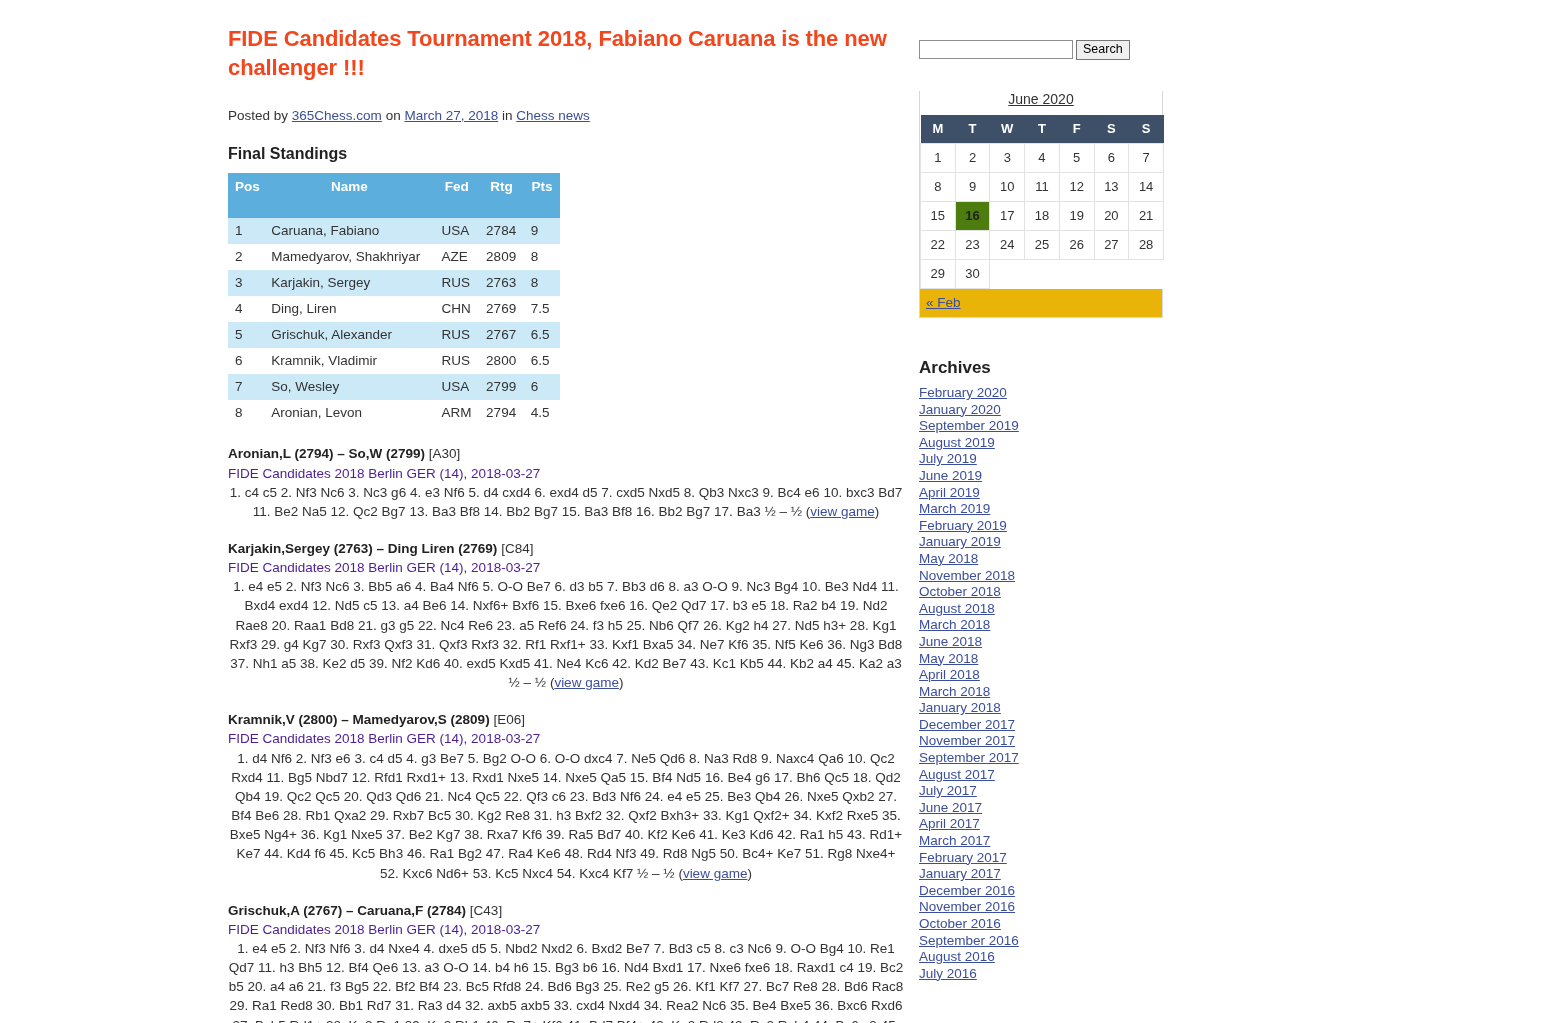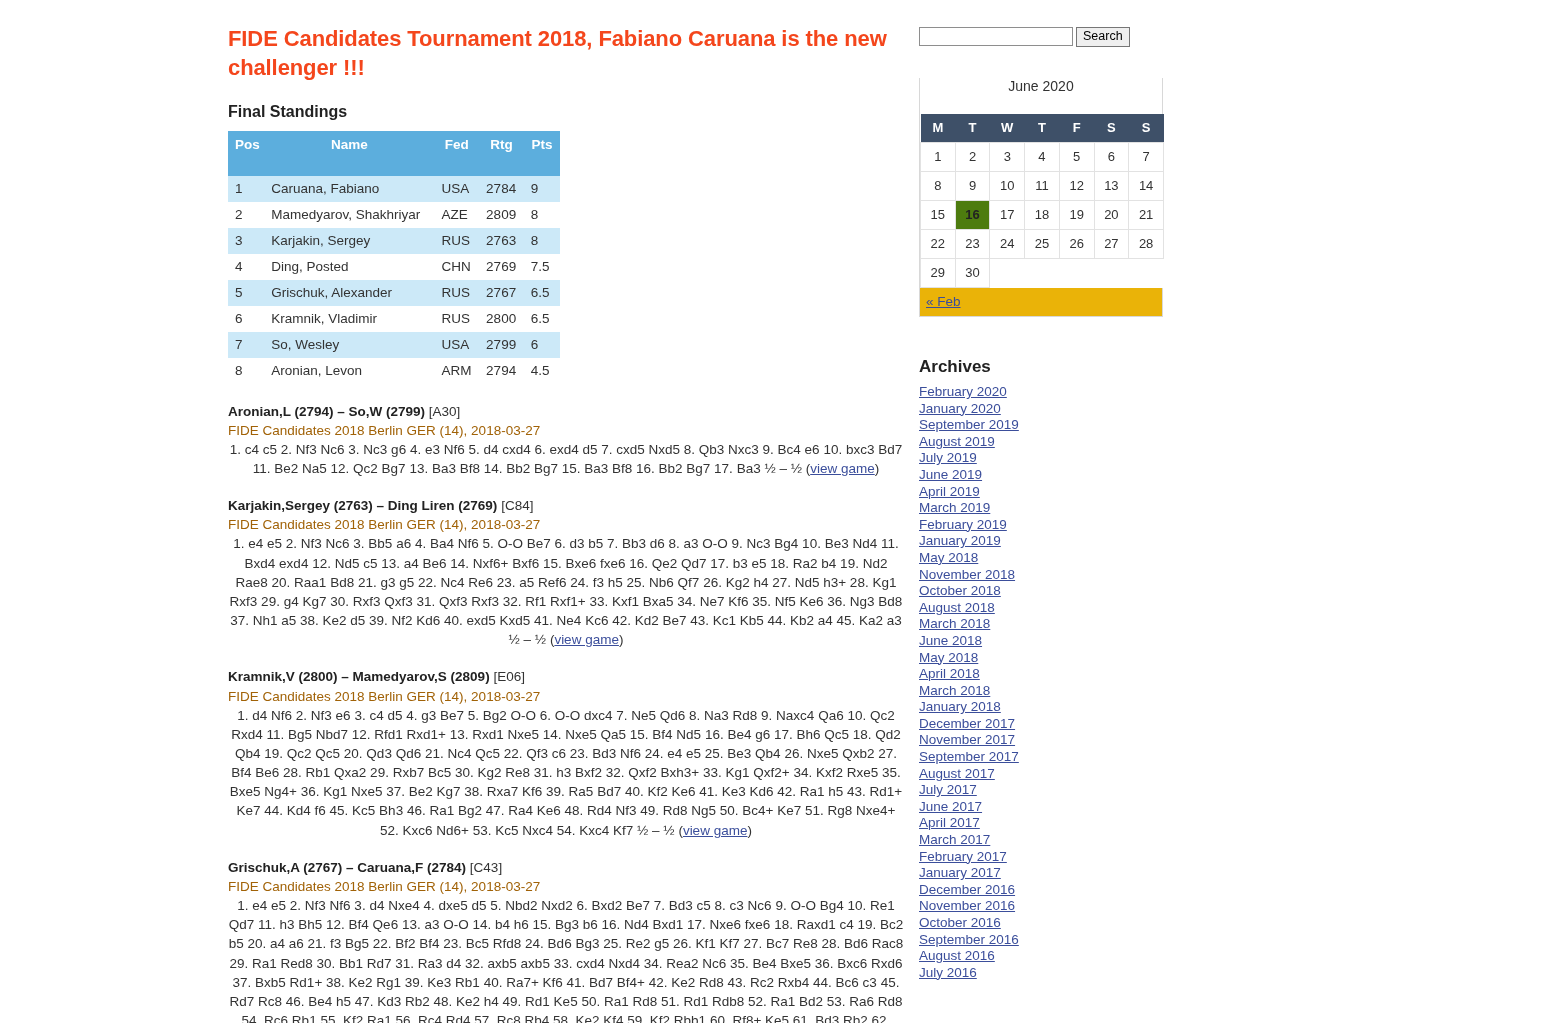--- a/index.html
+++ b/index.html
@@ -93,36 +93,36 @@
   }
   .game-header {
     font-weight: bold;
     color: #222222;
   }
   .game-eco {
     font-weight: normal;
     color: #333333;
   }
   .game-event {
-    color: #a16207;
+    color: #4c1d95;
   }
   .game-moves {
     color: #333333;
     text-align: center;
   }
   .result {
     font-weight: normal;
     white-space: nowrap;
   }
 
   
   .sidebar {
     position: absolute;
     left: 919px;
-    top: 27px;
+    top: 40px;
     width: 260px;
   }
   .searchbox-row {
     display: flex;
     align-items: flex-start;
     gap: 3px;
   }
   input.search-input {
     width: 148px;
     height: 15px;
@@ -148,22 +148,23 @@
     margin-top: 31px;
     width: 244px;
     border: 1px solid #D8D8D8;
     border-top: none;
     box-sizing: border-box;
   }
   .calendar-caption {
     text-align: center;
     font-size: 14px;
     color: #333333;
-    padding-bottom: 20px;
+    padding-bottom: 8px;
     background: #ffffff;
+    text-decoration: underline;
   }
   table.calendar {
     border-collapse: collapse;
     width: 244px;
     font-size: 13px;
     table-layout: fixed;
   }
   table.calendar th {
     background: #3E5068;
     color: #ffffff;
@@ -213,20 +214,28 @@
 </style>
 </head>
 <body>
 
 <div class="page">
 
   <div class="main-col">
 
     <h1 class="post-title">FIDE Candidates Tournament 2018, Fabiano Caruana is the new challenger !!!</h1>
 
+    <div class="post-meta">
+      <span>Posted by</span>
+      <a class="meta-link" href="#">365Chess.com</a>
+      <span>on</span>
+      <a class="meta-link" href="#">March 27, 2018</a>
+      <span>in</span>
+      <a class="meta-link" href="#">Chess news</a>
+    </div>
 
     <div class="section-head">Final Standings</div>
 
     <table class="standings">
       <colgroup>
         <col class="col-pos">
           <col class="col-name">
           <col class="col-fed">
           <col class="col-rtg">
           <col class="col-pts">
@@ -257,21 +266,21 @@
           </tr>
           <tr class="odd">
             <td>3</td>
             <td>Karjakin, Sergey</td>
             <td>RUS</td>
             <td>2763</td>
             <td>8</td>
           </tr>
           <tr class="even">
             <td>4</td>
-            <td>Ding, Posted</td>
+            <td>Ding, Liren</td>
             <td>CHN</td>
             <td>2769</td>
             <td>7.5</td>
           </tr>
           <tr class="odd">
             <td>5</td>
             <td>Grischuk, Alexander</td>
             <td>RUS</td>
             <td>2767</td>
             <td>6.5</td>

